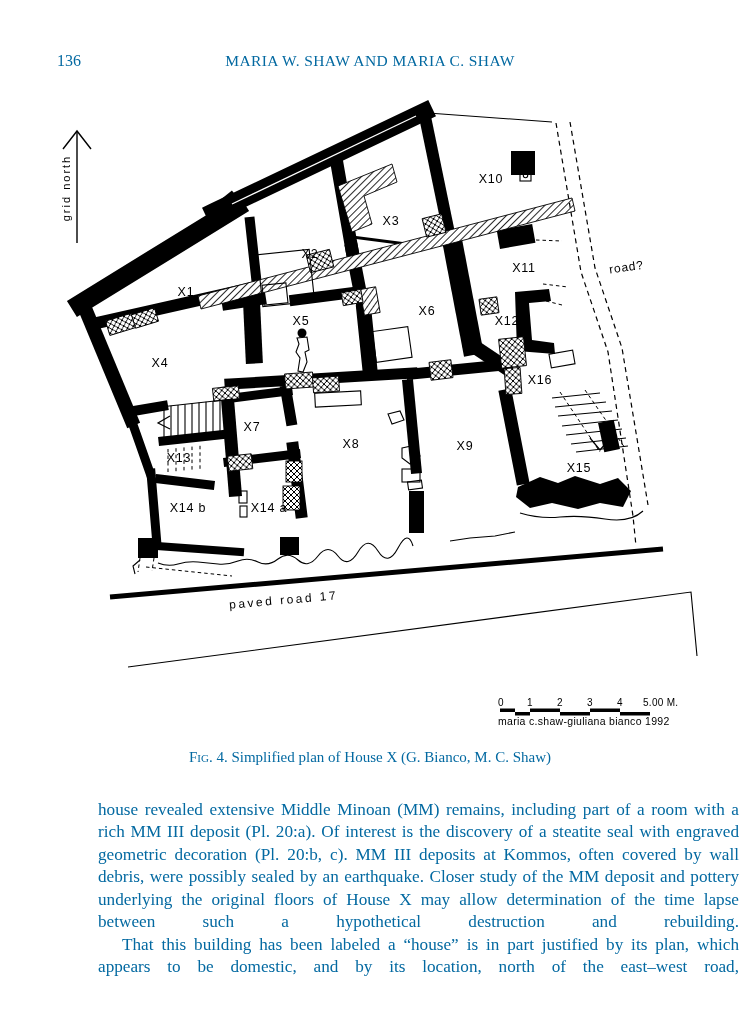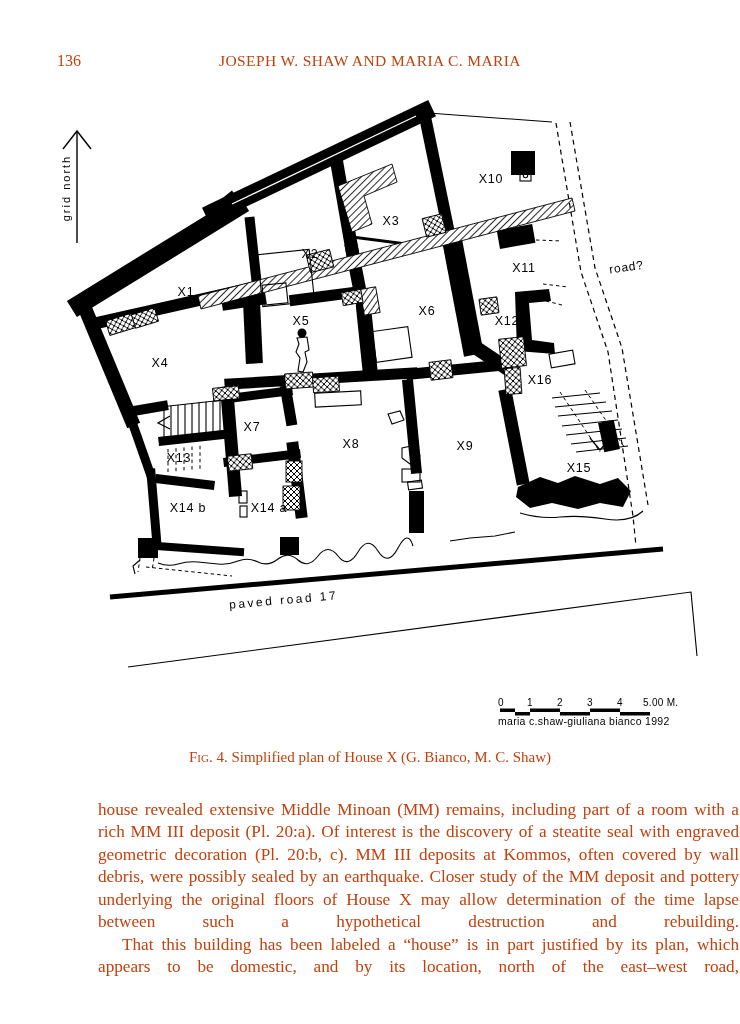--- a/index.html
+++ b/index.html
@@ -1,17 +1,17 @@
 <!DOCTYPE html>
 <html><head>
 <meta charset="utf-8">
 <style>
   html,body{margin:0;padding:0;background:#fff;}
   .page{position:relative;width:740px;height:1024px;background:#fff;overflow:hidden;
-        font-family:"Liberation Serif",serif;color:#c2410c;}
+        font-family:"Liberation Serif",serif;color:#0369a1;}
   .pagenum{position:absolute;left:57px;top:52px;font-size:16px;}
   .runhead{position:absolute;left:0;right:0;top:52px;text-align:center;font-size:15.5px;
            letter-spacing:.4px;}
   .figsvg{position:absolute;left:0;top:0;width:740px;height:1024px;}
   .caption{position:absolute;left:0;right:0;top:749px;text-align:center;font-size:15px;}
   .caption .sc{font-variant:small-caps;}
   .bodytext{position:absolute;left:55px;width:641px;top:799px;font-size:17.2px;
             line-height:22.45px;text-align:justify;text-align-last:justify;margin-left:43px;}
   .bodytext p{margin:0;text-align:justify;text-align-last:justify;}
   .bodytext p.indent{text-indent:24px;font-family:Liberation Serif, serif;}
@@ -25,21 +25,21 @@
   .small{font-family:"Liberation Sans",sans-serif;font-size:10px;letter-spacing:.3px;fill:#000;}
   .xh{fill:url(#xh);stroke:#000;stroke-width:.9;}
   .hx{fill:url(#hx);stroke:#000;stroke-width:.9;}
 </style>
 </head>
 <body>
 
 <div class="page">
 
   <div class="pagenum">136</div>
-  <div class="runhead">JOSEPH W. SHAW AND MARIA C. MARIA</div>
+  <div class="runhead">MARIA W. SHAW AND MARIA C. SHAW</div>
 
   <svg class="figsvg" viewBox="0 0 740 1024">
     <defs>
       <pattern id="hx" width="5" height="5" patternUnits="userSpaceOnUse" patternTransform="rotate(-45)">
         <rect width="5" height="5" fill="#fff"></rect>
         <line x1="0" y1="0" x2="5" y2="0" stroke="#000" stroke-width="1.7"></line>
       </pattern>
       <pattern id="xh" width="6" height="6" patternUnits="userSpaceOnUse">
         <rect width="6" height="6" fill="#fff"></rect>
         <path d="M0,0 L6,6 M6,0 L0,6" stroke="#000" stroke-width="1"></path>

